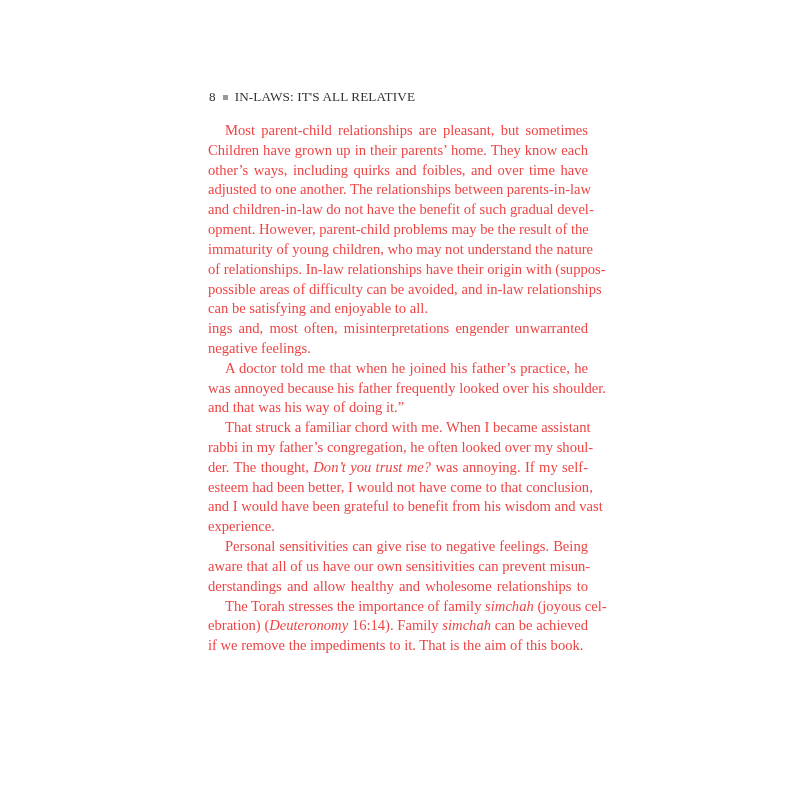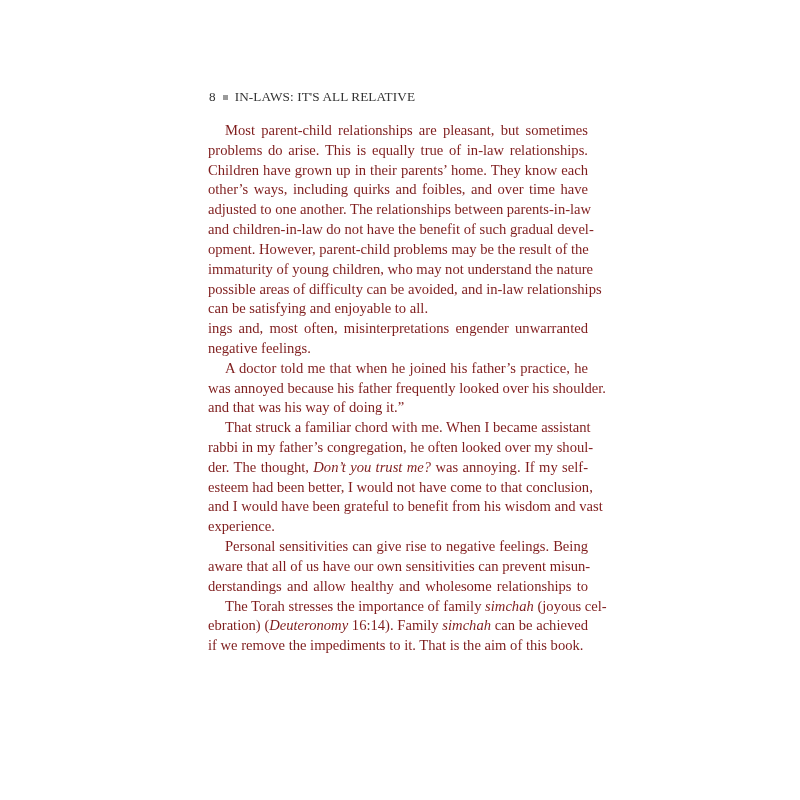--- a/index.html
+++ b/index.html
@@ -44,21 +44,21 @@
       top: 0px;
     }
     .body-text {
       position: absolute;
       left: 208px;
       top: 121px;
       width: 380px;
       font-family: "Liberation Serif", serif;
       font-size: 14.6px;
       line-height: 19.82px;
-      color: #7f1d1d;
+      color: #ef4444;
     }
     .line {
       display: block;
       white-space: nowrap;
       text-align: justify;
       text-align-last: justify;
       height: 19.82px;
       overflow: visible;
     }
     .line.last {
@@ -76,27 +76,27 @@
 <div class="page">
   <div class="running-head">
     <span class="pagenum">8</span>
     <span class="bullet"></span>
     <span class="title">IN-LAWS: IT'S ALL RELATIVE</span>
   </div>
 
   <div class="body-text" id="body-text">
       <div class="paragraph">
         <span class="line indent"><span>Most parent-child relationships are pleasant, but sometimes</span></span>
-        <span class="line"><span>problems do arise. This is equally true of in-law relationships.</span></span>
         <span class="line"><span>Children have grown up in their parents’ home. They know each</span></span>
         <span class="line"><span>other’s ways, including quirks and foibles, and over time have</span></span>
         <span class="line"><span>adjusted to one another. The relationships between parents-in-law</span></span>
         <span class="line"><span>and children-in-law do not have the benefit of such gradual devel-</span></span>
         <span class="line"><span>opment. However, parent-child problems may be the result of the</span></span>
         <span class="line"><span>immaturity of young children, who may not understand the nature</span></span>
+        <span class="line"><span>of relationships. In-law relationships have their origin with (suppos-</span></span>
         <span class="line"><span>possible areas of difficulty can be avoided, and in-law relationships</span></span>
         <span class="line last"><span>can be satisfying and enjoyable to all.</span></span>
       </div>
       <div class="paragraph">
         <span class="line"><span>ings and, most often, misinterpretations engender unwarranted</span></span>
         <span class="line last"><span>negative feelings.</span></span>
       </div>
       <div class="paragraph">
         <span class="line indent"><span>A doctor told me that when he joined his father’s practice, he</span></span>
         <span class="line"><span>was annoyed because his father frequently looked over his shoulder.</span></span>

